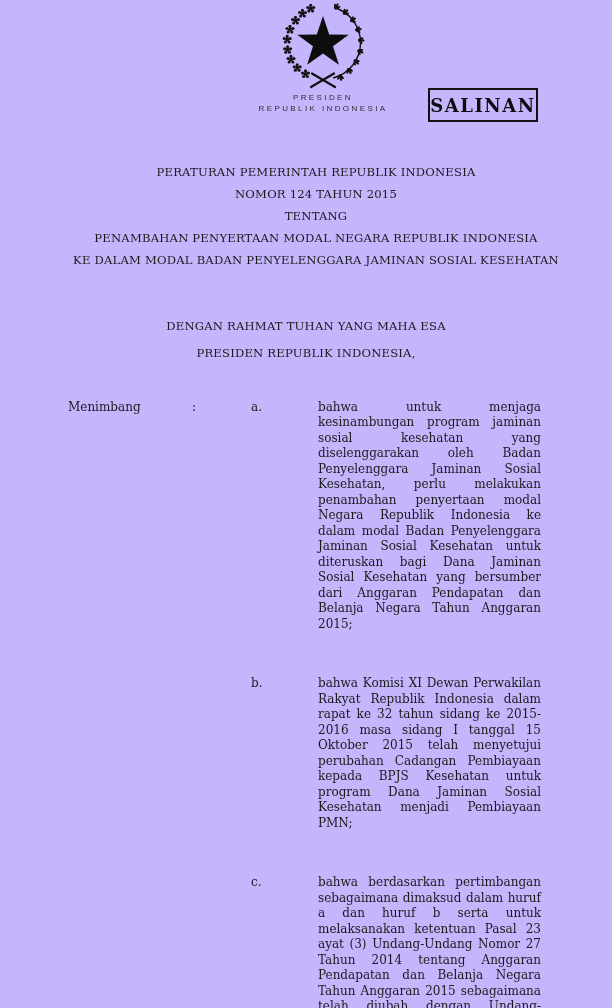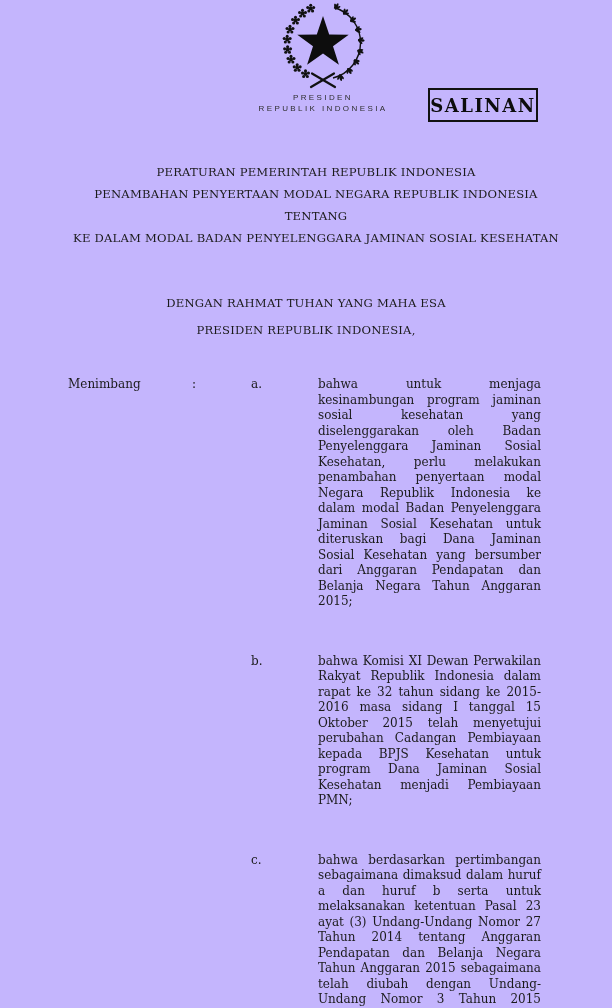--- a/index.html
+++ b/index.html
@@ -160,22 +160,23 @@
       </svg>
       <div class="institution">
         <div>PRESIDEN</div>
         <div>REPUBLIK INDONESIA</div>
       </div>
     </div>
   </div>
 
   <div class="title-block">
     <div>PERATURAN PEMERINTAH REPUBLIK INDONESIA</div>
+    <div>NOMOR 124 TAHUN 2015</div>
+    <div>TENTANG</div>
     <div>PENAMBAHAN PENYERTAAN MODAL NEGARA REPUBLIK INDONESIA</div>
-    <div>TENTANG</div>
     <div>KE DALAM MODAL BADAN PENYELENGGARA JAMINAN SOSIAL KESEHATAN</div>
   </div>
 
   <div class="invocation">DENGAN RAHMAT TUHAN YANG MAHA ESA</div>
   <div class="authority">PRESIDEN REPUBLIK INDONESIA,</div>
 
   <div class="menimbang">
     <div class="cell">Menimbang</div>
     <div class="cell">:</div>
     <div class="cell">a.</div>

